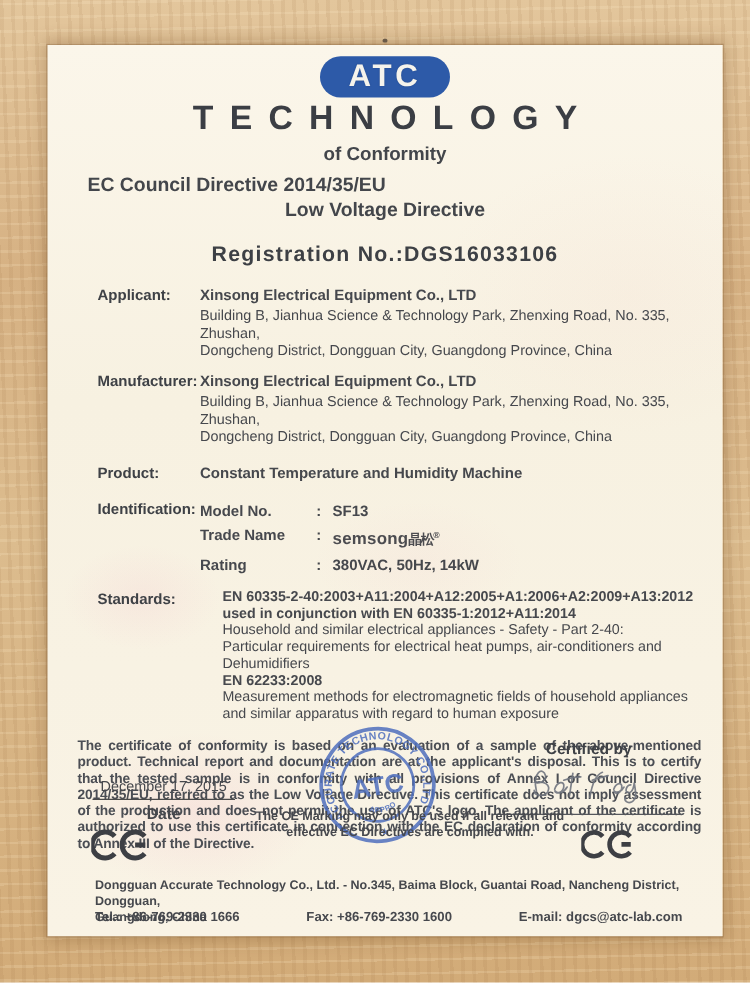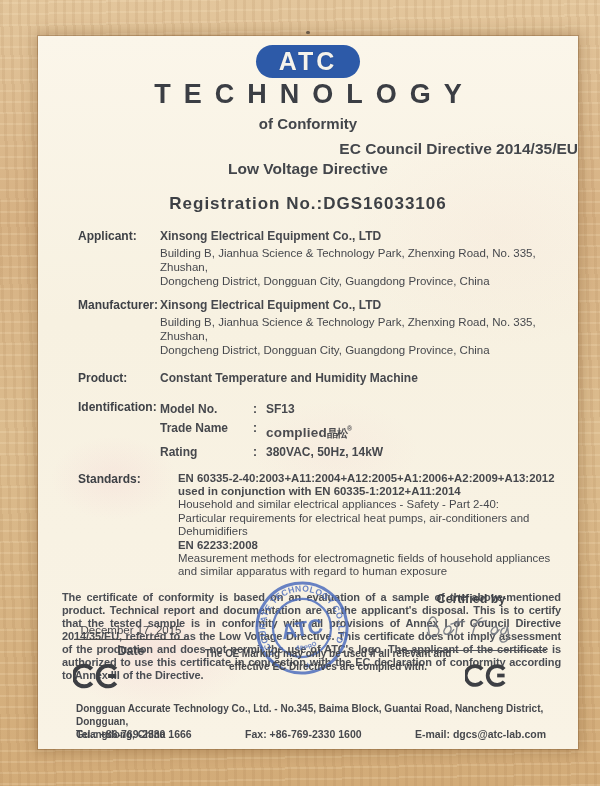--- a/index.html
+++ b/index.html
@@ -26,21 +26,21 @@
     width:104px;height:33px;margin:9px auto 0;background:#2d5aa8;border-radius:17px;
     display:flex;align-items:center;justify-content:center;
     color:#f5f3ec;font-size:25px;font-weight:700;letter-spacing:3px;
     text-shadow:0 0 1px #1d3f7d;
   }
   .cert-title{
     margin-top:1px;text-align:center;font-size:27px;font-weight:700;
     letter-spacing:13px;padding-left:13px;color:#3b3e44;
   }
   .sub1{margin-top:5px;text-align:center;font-size:15px;font-weight:700;color:#43464b;}
-  .sub2{margin-top:8px;text-align:right;font-size:15.5px;font-weight:700;color:#43464b;padding-left:32px;}
+  .sub2{margin-top:8px;text-align:left;font-size:15.5px;font-weight:700;color:#43464b;padding-left:32px;}
   .sub3{margin-top:2px;text-align:center;font-size:15.5px;font-weight:700;color:#43464b;}
   .reg{margin-top:16px;text-align:center;font-size:17px;font-weight:700;letter-spacing:1px;color:#3d4045;}
   .fields{margin-top:15px;padding:0 17px 0 40px;}
   .frow{display:grid;grid-template-columns:82px 1fr;margin-bottom:10px;}
   .flabel{font-weight:700;font-size:12px;color:#3e4146;}
   .fname{font-weight:700;font-size:12px;margin-bottom:3px;}
   .faddr{font-size:11.5px;line-height:14px;}
   .product-row{margin-bottom:15px;margin-top:14px;}
   .pvalue{font-weight:700;font-size:12px;}
   .idrow{display:grid;grid-template-columns:84px 22px 1fr;line-height:19px;font-size:12px;}
@@ -116,21 +116,21 @@
         <div class="flabel">Identification:</div>
         <div class="fcontent">
           <div class="idrow">
             <span class="idname">Model No.</span>
             <span class="idcolon">:</span>
             <span class="idval">SF13</span>
           </div>
           <div class="idrow">
             <span class="idname">Trade Name</span>
             <span class="idcolon">:</span>
-            <span class="brand"><span>complied</span><span class="cjk">晶松</span><sup>®</sup></span>
+            <span class="brand"><span>semsong</span><span class="cjk">晶松</span><sup>®</sup></span>
           </div>
           <div class="idrow">
             <span class="idname">Rating</span>
             <span class="idcolon">:</span>
             <span class="idval">380VAC, 50Hz, 14kW</span>
           </div>
         </div>
       </div>
 
       <div class="frow std-row">

